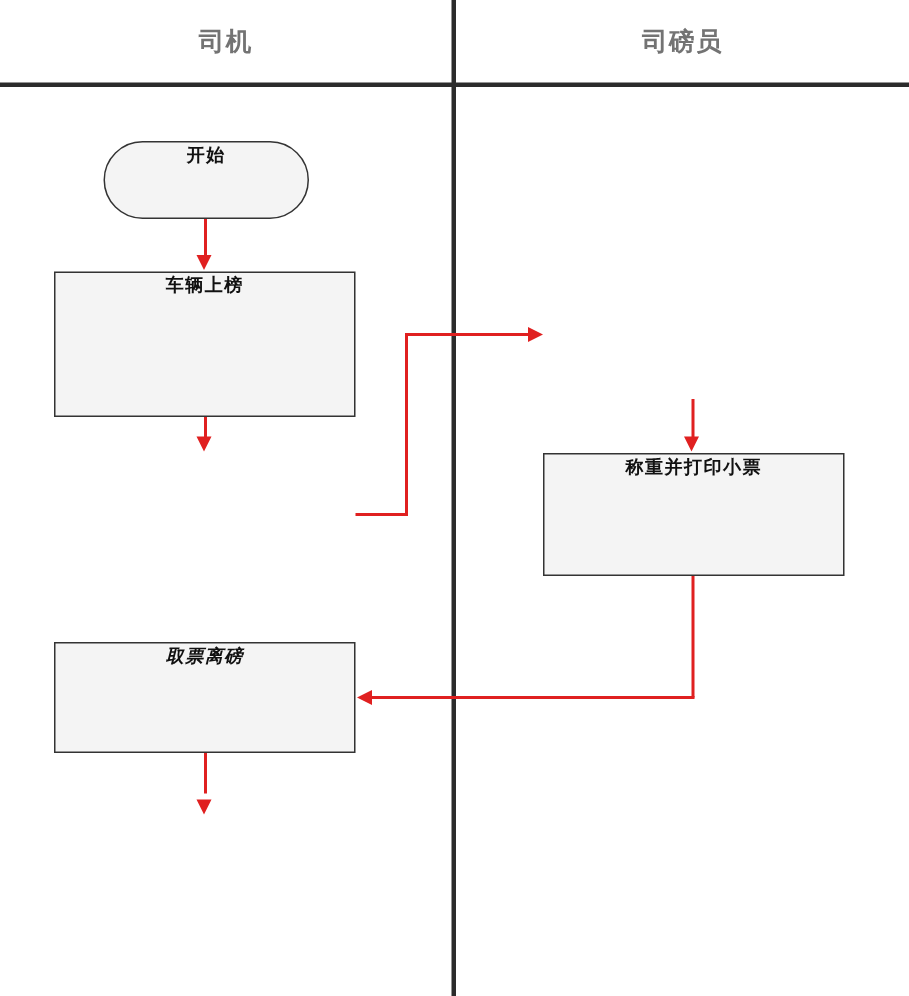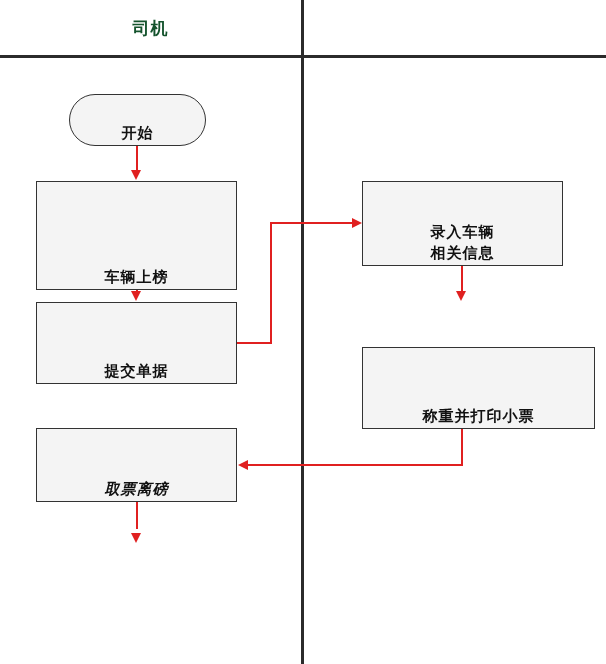--- a/index.html
+++ b/index.html
@@ -32,35 +32,35 @@
     background: #2b2b2b;
   }
   .lane-header {
     position: absolute;
     top: 0;
     height: 56px;
     line-height: 56px;
     text-align: center;
     font-size: 17px;
     font-weight: bold;
-    color: #14532d;
+    color: #737373;
     letter-spacing: 1px;
   }
 
   
   .node {
     position: absolute;
     box-sizing: border-box;
     background: #f4f4f4;
     border: 1.6px solid #333333;
     display: flex;
-    align-items: flex-end;
+    align-items: flex-start;
     justify-content: center;
     text-align: center;
-    font-size: 15px;
+    font-size: 12px;
     font-weight: bold;
     color: #111111;
     letter-spacing: 1px;
     line-height: 1.45;
   }
   .node.terminator {
     border-radius: 26px;
   }
   .node .label {
     display: block;
@@ -98,20 +98,21 @@
 </style>
 </head>
 <body>
 
 <div id="canvas">
 
   <div class="lane-divider-h" style="top:55px;"></div>
   <div class="lane-divider-v" style="left:301px;"></div>
 
   <div class="lane-header" style="left:0px; width:301px;">司机</div>
+  <div class="lane-header" style="left:304px; width:302px;">司磅员</div>
 
   <div class="conn v" style="left:136px; top:146px; height:26px;"></div>
   <div class="arrow down" style="left:131px; top:170px;"></div>
 
   <div class="conn v" style="left:136px; top:266px; height:27px;"></div>
   <div class="arrow down" style="left:131px; top:291px;"></div>
 
   <div class="conn h" style="left:237px; top:342px; width:35px;"></div>
   <div class="conn v" style="left:270px; top:222px; height:122px;"></div>
   <div class="conn h" style="left:270px; top:222px; width:84px;"></div>
@@ -124,35 +125,28 @@
   <div class="conn h" style="left:248px; top:464px; width:215px;"></div>
   <div class="arrow left" style="left:238px; top:460px;"></div>
 
   <div class="conn v" style="left:136px; top:502px; height:27px;"></div>
   <div class="arrow down" style="left:131px; top:533px;"></div>
 
   <div class="node terminator" style="left:69px; top:94px; width:137px; height:52px;">
     <span class="label">开始</span>
   </div>
 
-  <div class="node" style="left:36px; top:181px; width:201px; height:109px;">
+  <div class="node" style="left:36px; top:181px; width:201px; height:97px;">
     <span class="label">车辆上榜</span>
   </div>
 
-  <div class="node" style="left:36px; top:302px; width:201px; height:82px;">
-    <span class="label">提交单据</span>
-  </div>
 
   <div class="node" style="left:36px; top:428px; width:201px; height:74px;font-style:italic;">
     <span class="label">取票离磅</span>
   </div>
 
 
-  <div class="node" style="left:362px; top:181px; width:201px; height:85px;">
-    <span class="label">录入车辆
-相关信息</span>
-  </div>
 
-  <div class="node" style="left:362px; top:302px; width:233px; height:82px;margin-top:45px;">
+  <div class="node" style="left:362px; top:302px; width:201px; height:82px;">
     <span class="label">称重并打印小票</span>
   </div>
 
 </div>
 
 </body></html>

